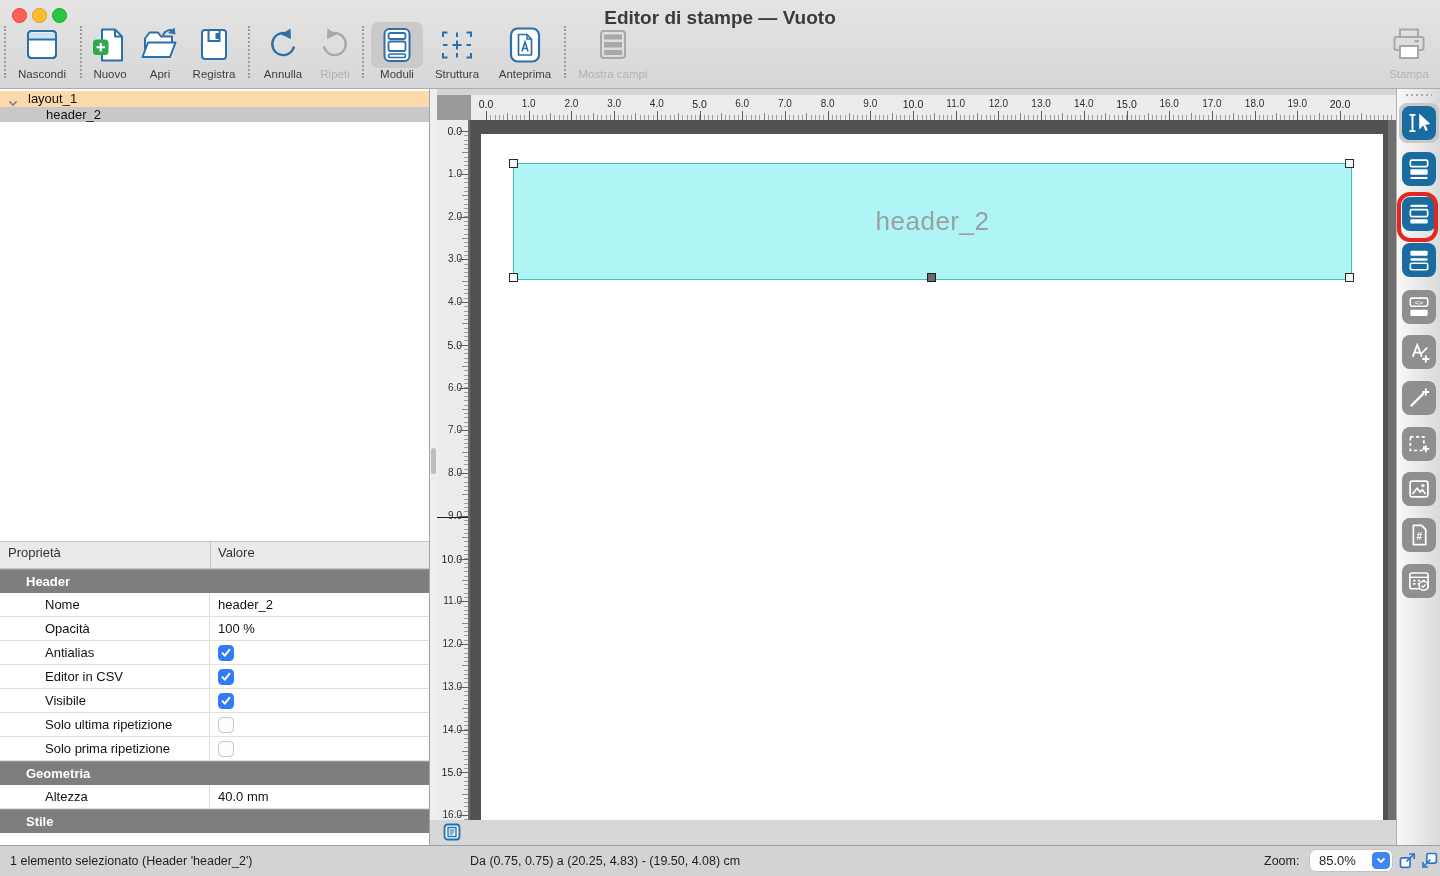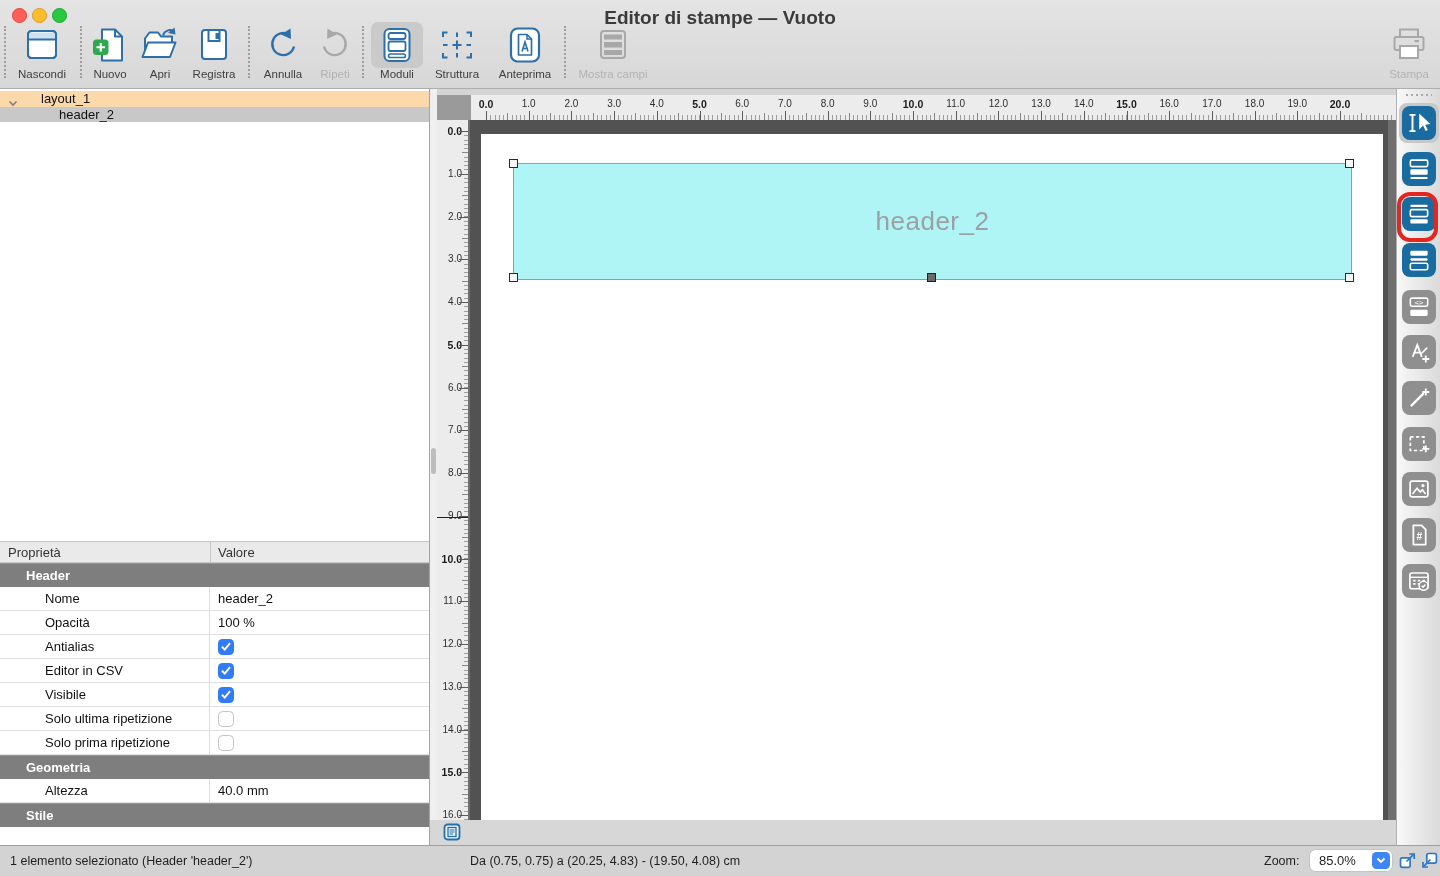--- a/index.html
+++ b/index.html
@@ -26,24 +26,24 @@
   .tb-btn.selected .tb-icon{background:#cacaca;}
   .tb-label{font-size:11.5px;color:#3e3e3e;white-space:nowrap;}
   .tb-btn.disabled .tb-label{color:#b2b2b2;}
   .tb-sep{position:absolute;top:4px;height:52px;width:0;
           border-left:2px dotted #9e9e9e;}
 
   
   #left-panel{left:0;top:89px;width:430px;height:756px;background:#fff;
               border-right:1px solid #a3a3a3;box-sizing:border-box;overflow:hidden;}
   .tree-row{position:absolute;left:0;right:0;height:15.5px;font-size:13px;
-            color:#111;display:flex;align-items:center;padding-left:13px;}
+            color:#111;display:flex;align-items:center;}
   .tree-row .chev{position:absolute;left:8px;top:4px;}
   #props{position:absolute;left:0;top:452px;right:0;}
-  #props-header{height:22px;background:#eaeaea;border-top:1px solid #c6c6c6;
+  #props-header{height:28px;background:#eaeaea;border-top:1px solid #c6c6c6;
                 border-bottom:1px solid #c6c6c6;box-sizing:border-box;
                 font-size:13px;color:#333;position:relative;line-height:21px;}
   #props-header .col-prop{position:absolute;left:8px;}
   #props-header .col-val{position:absolute;left:218px;}
   #props-header .col-div{position:absolute;left:210px;top:0;bottom:0;
                          border-left:1px solid #c6c6c6;}
   .sec-bar{height:24px;background:#7e7e7e;color:#fff;font-weight:bold;
            font-size:13px;line-height:24px;padding-left:26px;
            border-top:1px solid #979797;box-sizing:border-box;}
   .prop-row{height:24px;display:flex;align-items:center;font-size:13px;color:#111;
@@ -66,21 +66,21 @@
   #gutter{left:430px;top:89px;width:7px;height:731px;background:#efefef;}
   #gutter-thumb{left:431px;top:448px;width:5px;height:26px;background:#bdbdbd;border-radius:2.5px;}
   #ruler-strip{left:437px;top:89px;width:959px;height:6px;background:#d4d4d4;}
   #ruler-corner{left:437px;top:95px;width:34px;height:25px;background:#9a9a9a;}
   #h-ruler{left:471px;top:95px;width:925px;height:25px;background:#ececec;overflow:hidden;}
   #h-ruler .minor{position:absolute;left:15px;right:0;bottom:0;height:5px;
       background:repeating-linear-gradient(to right,#9f9f9f 0 1px,rgba(0,0,0,0) 1px 4.27px);}
   .hmaj{position:absolute;bottom:0;width:1px;height:9px;background:#5c5c5c;}
   .hmed{position:absolute;bottom:0;width:1px;height:7px;background:#868686;}
   .hlab{position:absolute;top:3px;width:32px;text-align:center;font-size:10px;color:#2e2e2e;}
-  .hlab.bold,.vlab.bold{font-weight:bold;font-size:10.5px;color:#1c1c1c;}
+  .hlab.bold,.vlab.bold{font-weight:normal;font-size:10.5px;color:#1c1c1c;}
   #v-ruler{left:437px;top:120px;width:31px;height:700px;background:#ececec;overflow:hidden;}
   #v-ruler .minor{position:absolute;top:11px;bottom:0;right:0;width:4px;
       background:repeating-linear-gradient(to bottom,#9f9f9f 0 1px,rgba(0,0,0,0) 1px 4.275px);}
   .vmaj{position:absolute;right:0;height:1px;width:9px;background:#5c5c5c;}
   .vmed{position:absolute;right:0;height:1px;width:6px;background:#868686;}
   .vlab{position:absolute;right:6px;width:24px;text-align:right;font-size:10px;color:#2e2e2e;}
   #v-ruler .mark{position:absolute;left:0;right:0;top:397px;height:1px;background:#1f1f1f;}
   #canvas{left:468px;top:120px;width:928px;height:700px;background:#6f6f6f;overflow:hidden;}
   #page-frame{position:absolute;left:2px;top:0;width:918px;height:700px;background:#525252;}
   #page{position:absolute;left:13px;top:14px;width:902px;height:686px;background:#fff;}

